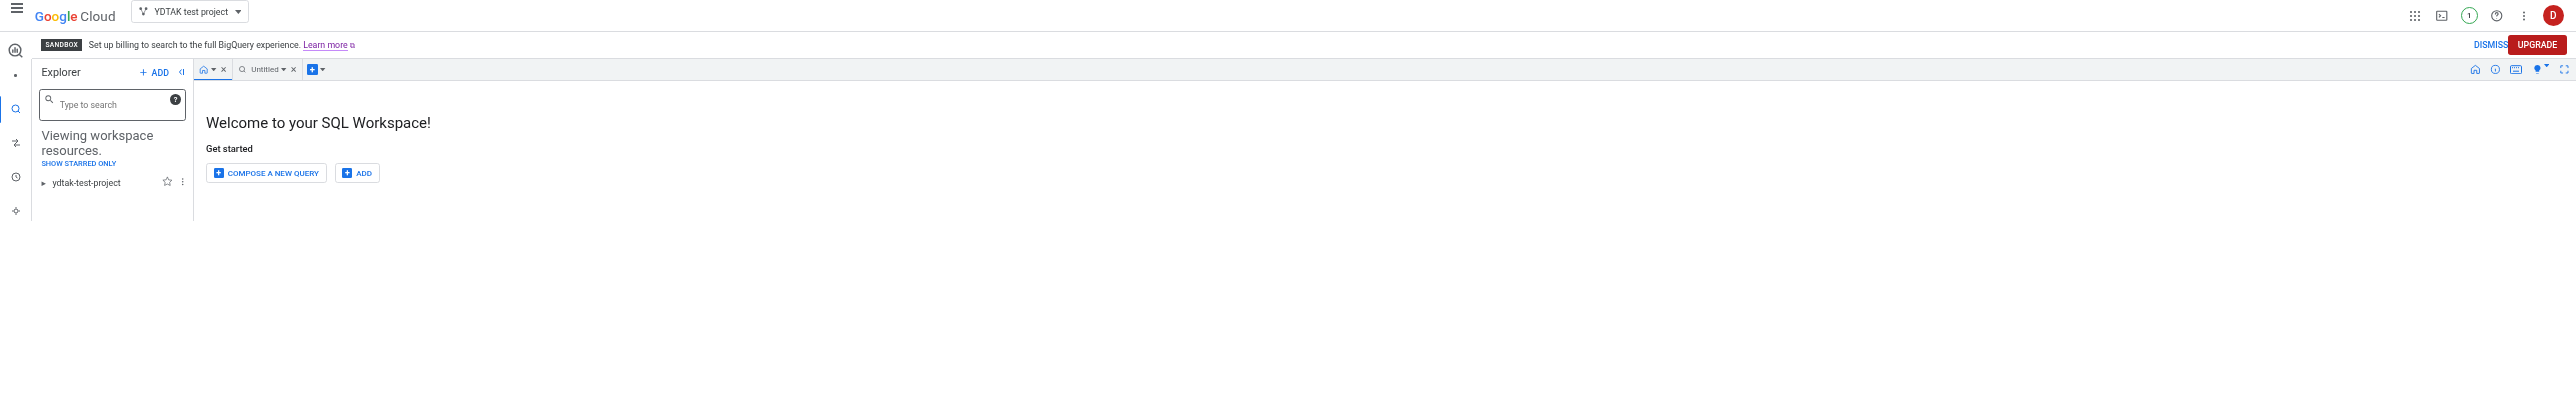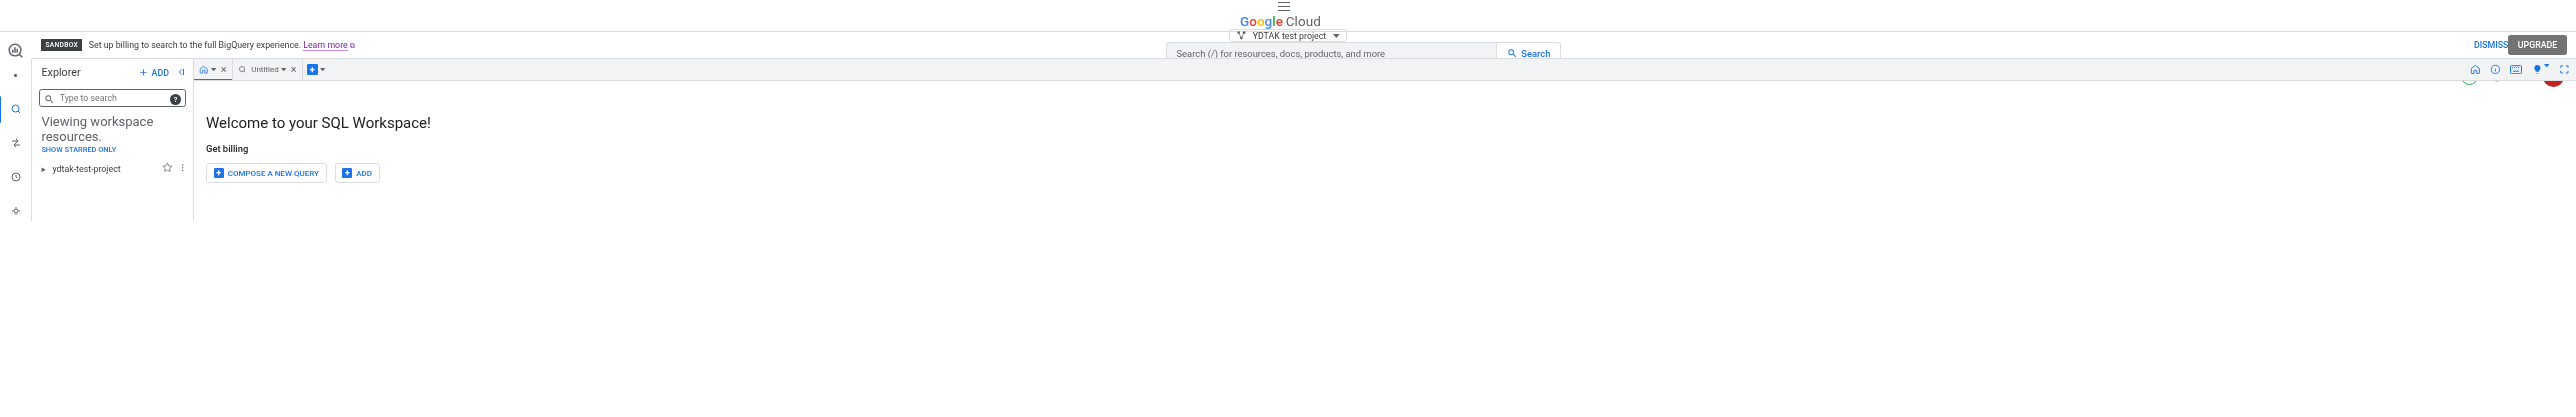--- a/index.html
+++ b/index.html
@@ -1,25 +1,25 @@
 <!DOCTYPE html>
 <html style="font-size:10.8px"><head>
 <meta charset="utf-8">
 <style>
 * { margin:0; padding:0; box-sizing:border-box; font-family:"Google Sans",Roboto,Arial,sans-serif; -webkit-font-smoothing:antialiased; }
 body { background:#fff; color:#3c4043; font-size:8.8px; width:2576px; }
 
 
-.hdr { display:flex; align-items:center; height:32px; border-bottom:0.7px solid #dadce0; padding:0 8px;flex-direction:column; }
+.hdr { display:flex; height:32px; border-bottom:0.7px solid #dadce0; padding:0 8px; }
 .burger { width:16px; height:16px; display:flex; flex-direction:column; justify-content:center; gap:2.7px; padding:2px; cursor:pointer; margin-right:9.4px; margin-left:1.3px; }
 .burger span { height:1.3px; background:#5f6368; }
 .logo { display:flex; align-items:center; margin-right:15px; font-size:13.5px; }
 .logo .g1{color:#4285F4} .logo .g2{color:#EA4335} .logo .g3{color:#FBBC05} .logo .g4{color:#4285F4} .logo .g5{color:#34A853} .logo .g6{color:#EA4335}
 .logo .cloud{color:#5f6368; font-weight:400; margin-left:2.7px; letter-spacing:0.1px; }
-.proj { display:flex; align-items:center; height:33px; border:0.7px solid #dadce0; border-radius:2.7px; padding:0 6.7px; cursor:pointer; font-size:8.8px; color:#3c4043; }
+.proj { display:flex; align-items:center; height:23px; border:0.7px solid #dadce0; border-radius:2.7px; padding:0 6.7px; cursor:pointer; font-size:8.8px; color:#3c4043; }
 .proj svg.node { margin-right:5.4px; }
 .proj .drop { margin-left:6.7px; }
 .search-wrap { display:flex; align-items:center; margin-left:151px; }
 .search-box { width:331px; height:23px; border:0.7px solid #dadce0; background:#f1f3f4; border-radius:2.7px 0 0 2.7px; padding:0 9.4px; color:#5f6368; font-size:9.4px; display:flex; align-items:center; }
 .search-btn { height:23px; display:flex; align-items:center; border:0.7px solid #dadce0; border-left:none; border-radius:0 2.7px 2.7px 0; padding:0 9.4px; color:#1a73e8; cursor:pointer; font-size:9.4px; font-weight:500; }
 .search-btn svg { margin-right:4px; fill:#1a73e8; }
 .hdr-right { display:flex; align-items:center; gap:10.8px; margin-left:auto; padding-right:4px; }
 .hdr-right .icn { width:16px; height:16px; display:flex; align-items:center; justify-content:center; cursor:pointer; color:#5f6368; }
 .circ-num { width:17.5px; height:17.5px; border:1.3px solid #34A853; border-radius:50%; display:flex; align-items:center; justify-content:center; font-size:8px; color:#3c4043; font-weight:500; }
 .avatar { width:21.5px; height:21.5px; border-radius:50%; background:#c5221f; color:#fff; display:flex; align-items:center; justify-content:center; font-size:10px; font-weight:500; }
@@ -27,38 +27,38 @@
 
 .banner-row { display:flex; align-items:flex-end; height:27px; }
 .svc-icon { width:32px; display:flex; align-items:center; justify-content:center; }
 .banner { flex:1; display:flex; align-items:center; border-bottom:0.7px solid #dadce0; height:27px; padding-left:9.4px; }
 .badge { background:#3c4043; color:#fff; font-size:6.7px; font-weight:500; padding:2px 4px; letter-spacing:0.3px; margin-right:6.7px; }
 .banner-text { font-size:8.8px; color:#3c4043; }
 .banner-text a { color:#7b1fa2; border-bottom:0.7px solid #c58af9; text-decoration:none; }
 .ext { color:#7b1fa2; font-size:7.4px; margin-left:2px; }
 .banner-right { margin-left:auto; display:flex; align-items:center; margin-right:9.4px; }
 .dismiss { color:#1a73e8; font-size:8.8px; font-weight:500; cursor:pointer; }
-.upgrade { background:#737373; color:#fff; font-size:8.8px; font-weight:500; padding:4.7px 9.4px; border-radius:2.7px; cursor:pointer; }
+.upgrade { background:#b91c1c; color:#fff; font-size:8.8px; font-weight:500; padding:4.7px 9.4px; border-radius:2.7px; cursor:pointer; }
 
 
 .body { display:flex; }
 .rail { width:32px; border-right:0.7px solid #dadce0; display:flex; flex-direction:column; align-items:center; padding-top:6.7px; gap:15px; }
 .rail .ritem { width:19px; height:19px; display:flex; align-items:center; justify-content:center; color:#5f6368; cursor:pointer; border-radius:2.7px; }
 .rail .dot { width:2.7px; height:2.7px; background:#5f6368; border-radius:50%; }
 .rail .ritem.active { color:#1a73e8; position:relative; }
 .rail .ritem.active::before { content:''; position:absolute; left:-6.7px; top:-4px; bottom:-4px; width:2px; background:#1a73e8; border-radius:0 1.3px 1.3px 0; }
 
 .explorer { width:162px; border-right:0.7px solid #dadce0; }
 .exp-hdr { display:flex; align-items:center; padding:6.7px 5.4px 6.7px 9.4px;text-align:right; }
 .exp-hdr h2 { font-size:10.8px; font-weight:400; color:#3c4043; }
 .add-btn { margin-left:auto; color:#1a73e8; font-size:8.8px; font-weight:500; display:flex; align-items:center; cursor:pointer; margin-right:6.7px; }
 .add-btn svg { margin-right:2.7px; }
 .collapse { cursor:pointer; color:#1a73e8; }
 .srch { margin:2.7px 6.7px; position:relative; }
-.srch-input { width:100%; height:18px; border:0.7px solid #5f6368; border-radius:2.7px; padding:0 20px 0 20px; font-size:8.8px; color:#5f6368; }
+.srch-input { width:100%; height:32px; border:0.7px solid #5f6368; border-radius:2.7px; padding:0 20px 0 20px; font-size:8.8px; color:#5f6368; }
 .srch svg.mag { position:absolute; left:5.4px; top:5.4px; fill:#5f6368; }
 .srch .help { position:absolute; right:5.4px; top:4.7px; width:10.8px; height:10.8px; background:#3c4043; color:#fff; border-radius:50%; display:flex; align-items:center; justify-content:center; font-size:7.4px; font-weight:bold; cursor:pointer; }
 .view-info { font-size:13px; color:#5f6368; padding:4px 9.4px 1.3px; }
 .starred { font-size:7.4px; color:#1a73e8; font-weight:500; padding:0 9.4px 5.4px; cursor:pointer; }
 .tree-row { display:flex; align-items:center; padding:2.7px 5.4px 2.7px 9.4px; font-size:8.8px; color:#3c4043; cursor:pointer; }
 .tree-row .tri { margin-right:6.7px; color:#5f6368; }
 .tree-row .star { margin-left:auto; color:#5f6368; }
 .tree-row .more { margin-left:5.4px; color:#5f6368; }
 
 .main { flex:1; }
@@ -98,31 +98,20 @@
     <svg class="node" width="10.8" height="10.8" viewBox="0 0 24 24">
         <circle cx="6" cy="6" r="3" fill="#5f6368"></circle>
         <circle cx="18" cy="6" r="3" fill="#5f6368"></circle>
         <circle cx="12" cy="18" r="3" fill="#5f6368"></circle>
         <path d="M6 6 L12 18 L18 6" stroke="#5f6368" stroke-width="1.5" fill="none"></path>
       </svg>
     <span>YDTAK test project</span>
     <svg class="drop" width="6.7" height="4" viewBox="0 0 10 6">
         <path d="M0 0 L10 0 L5 6 Z" fill="#5f6368"></path>
       </svg>
-  </div>
-  <div class="search-wrap">
-    <div class="search-box">
-        <span>Search (/) for resources, docs, products, and more</span>
-      </div>
-    <div class="search-btn">
-      <svg width="10.8" height="10.8" viewBox="0 0 24 24">
-          <path d="M15.5 14h-.79l-.28-.27A6.471 6.471 0 0016 9.5 6.5 6.5 0 109.5 16c1.61 0 3.09-.59 4.23-1.57l.27.28v.79l5 4.99L20.49 19l-4.99-5zm-6 0C7.01 14 5 11.99 5 9.5S7.01 5 9.5 5 14 7.01 14 9.5 11.99 14 9.5 14z"></path>
-        </svg>
-      <span>Search</span>
-    </div>
   </div>
   <div class="hdr-right">
     <div class="icn">
         <svg width="12" height="12" viewBox="0 0 18 18" fill="#5f6368">
           <circle cx="3" cy="3" r="1.6"></circle>
           <circle cx="9" cy="3" r="1.6"></circle>
           <circle cx="15" cy="3" r="1.6"></circle>
           <circle cx="3" cy="9" r="1.6"></circle>
           <circle cx="9" cy="9" r="1.6"></circle>
           <circle cx="15" cy="9" r="1.6"></circle>
@@ -306,21 +295,21 @@
           </div>
         <div class="ticn">
             <svg width="10.8" height="10.8" viewBox="0 0 24 24" fill="none" stroke="#1a73e8" stroke-width="2">
               <path d="M4 9V4h5M20 9V4h-5M4 15v5h5M20 15v5h-5"></path>
             </svg>
           </div>
       </div>
     </div>
     <div class="content">
       <h1>Welcome to your SQL Workspace!</h1>
-      <h3>Get billing</h3>
+      <h3>Get started</h3>
       <div class="act-btns">
         <div class="act">
             <div class="pb">+</div>
             <span>COMPOSE A NEW QUERY</span>
           </div>
         <div class="act">
             <div class="pb">+</div>
             <span>ADD</span>
           </div>
       </div>

